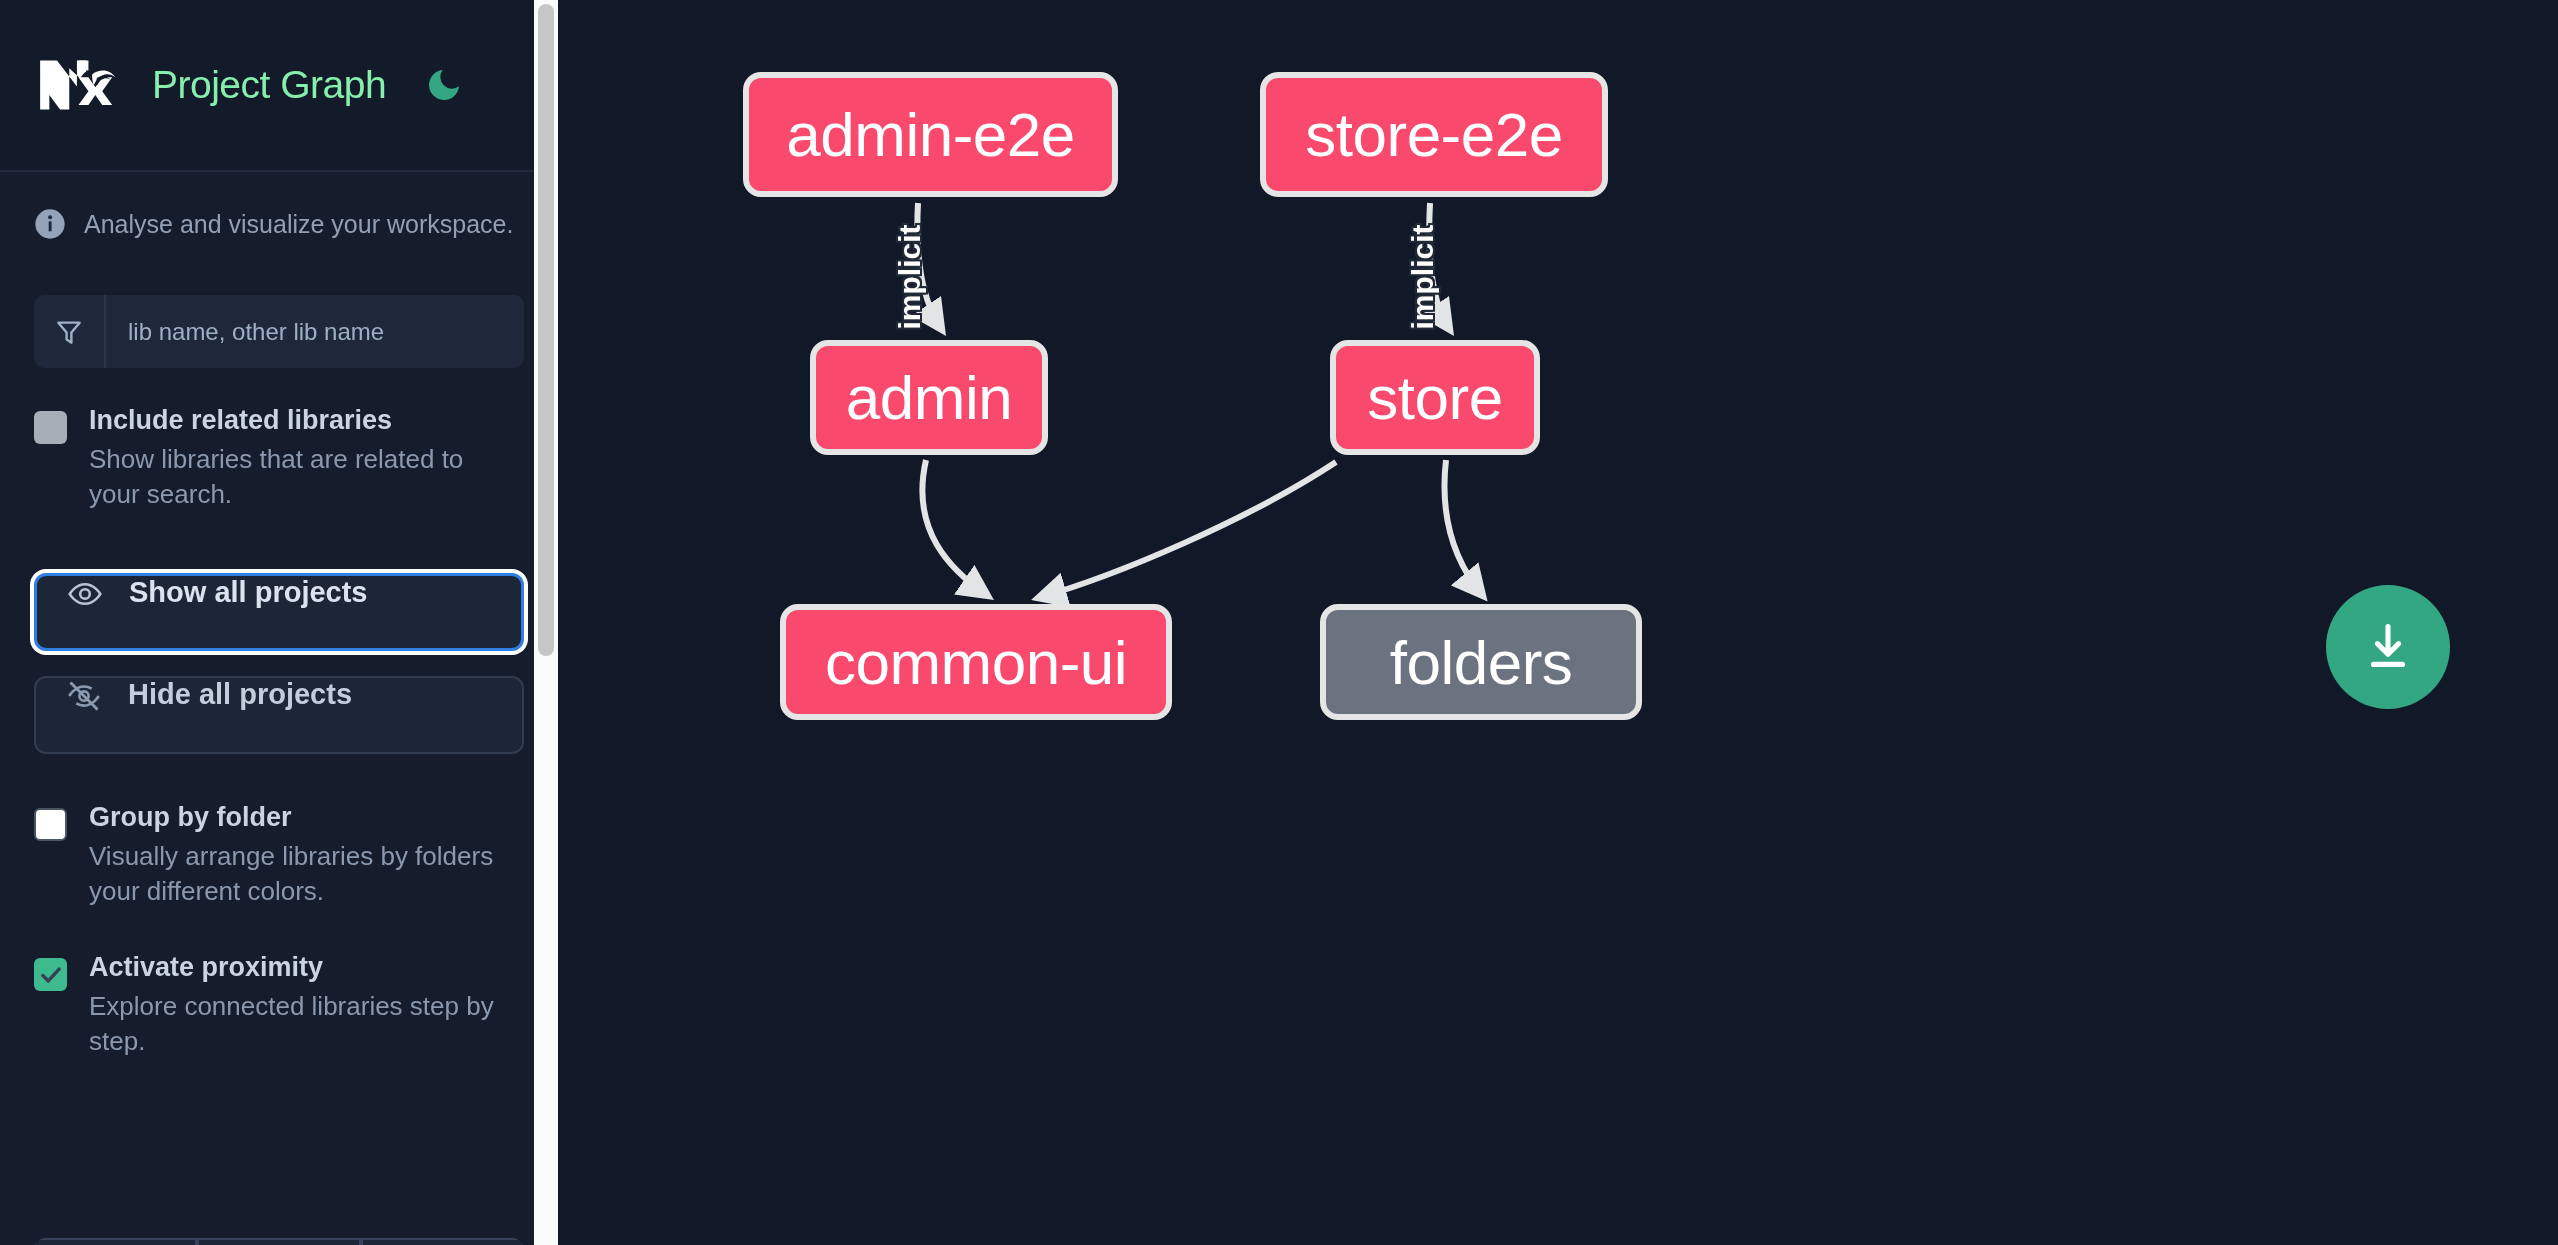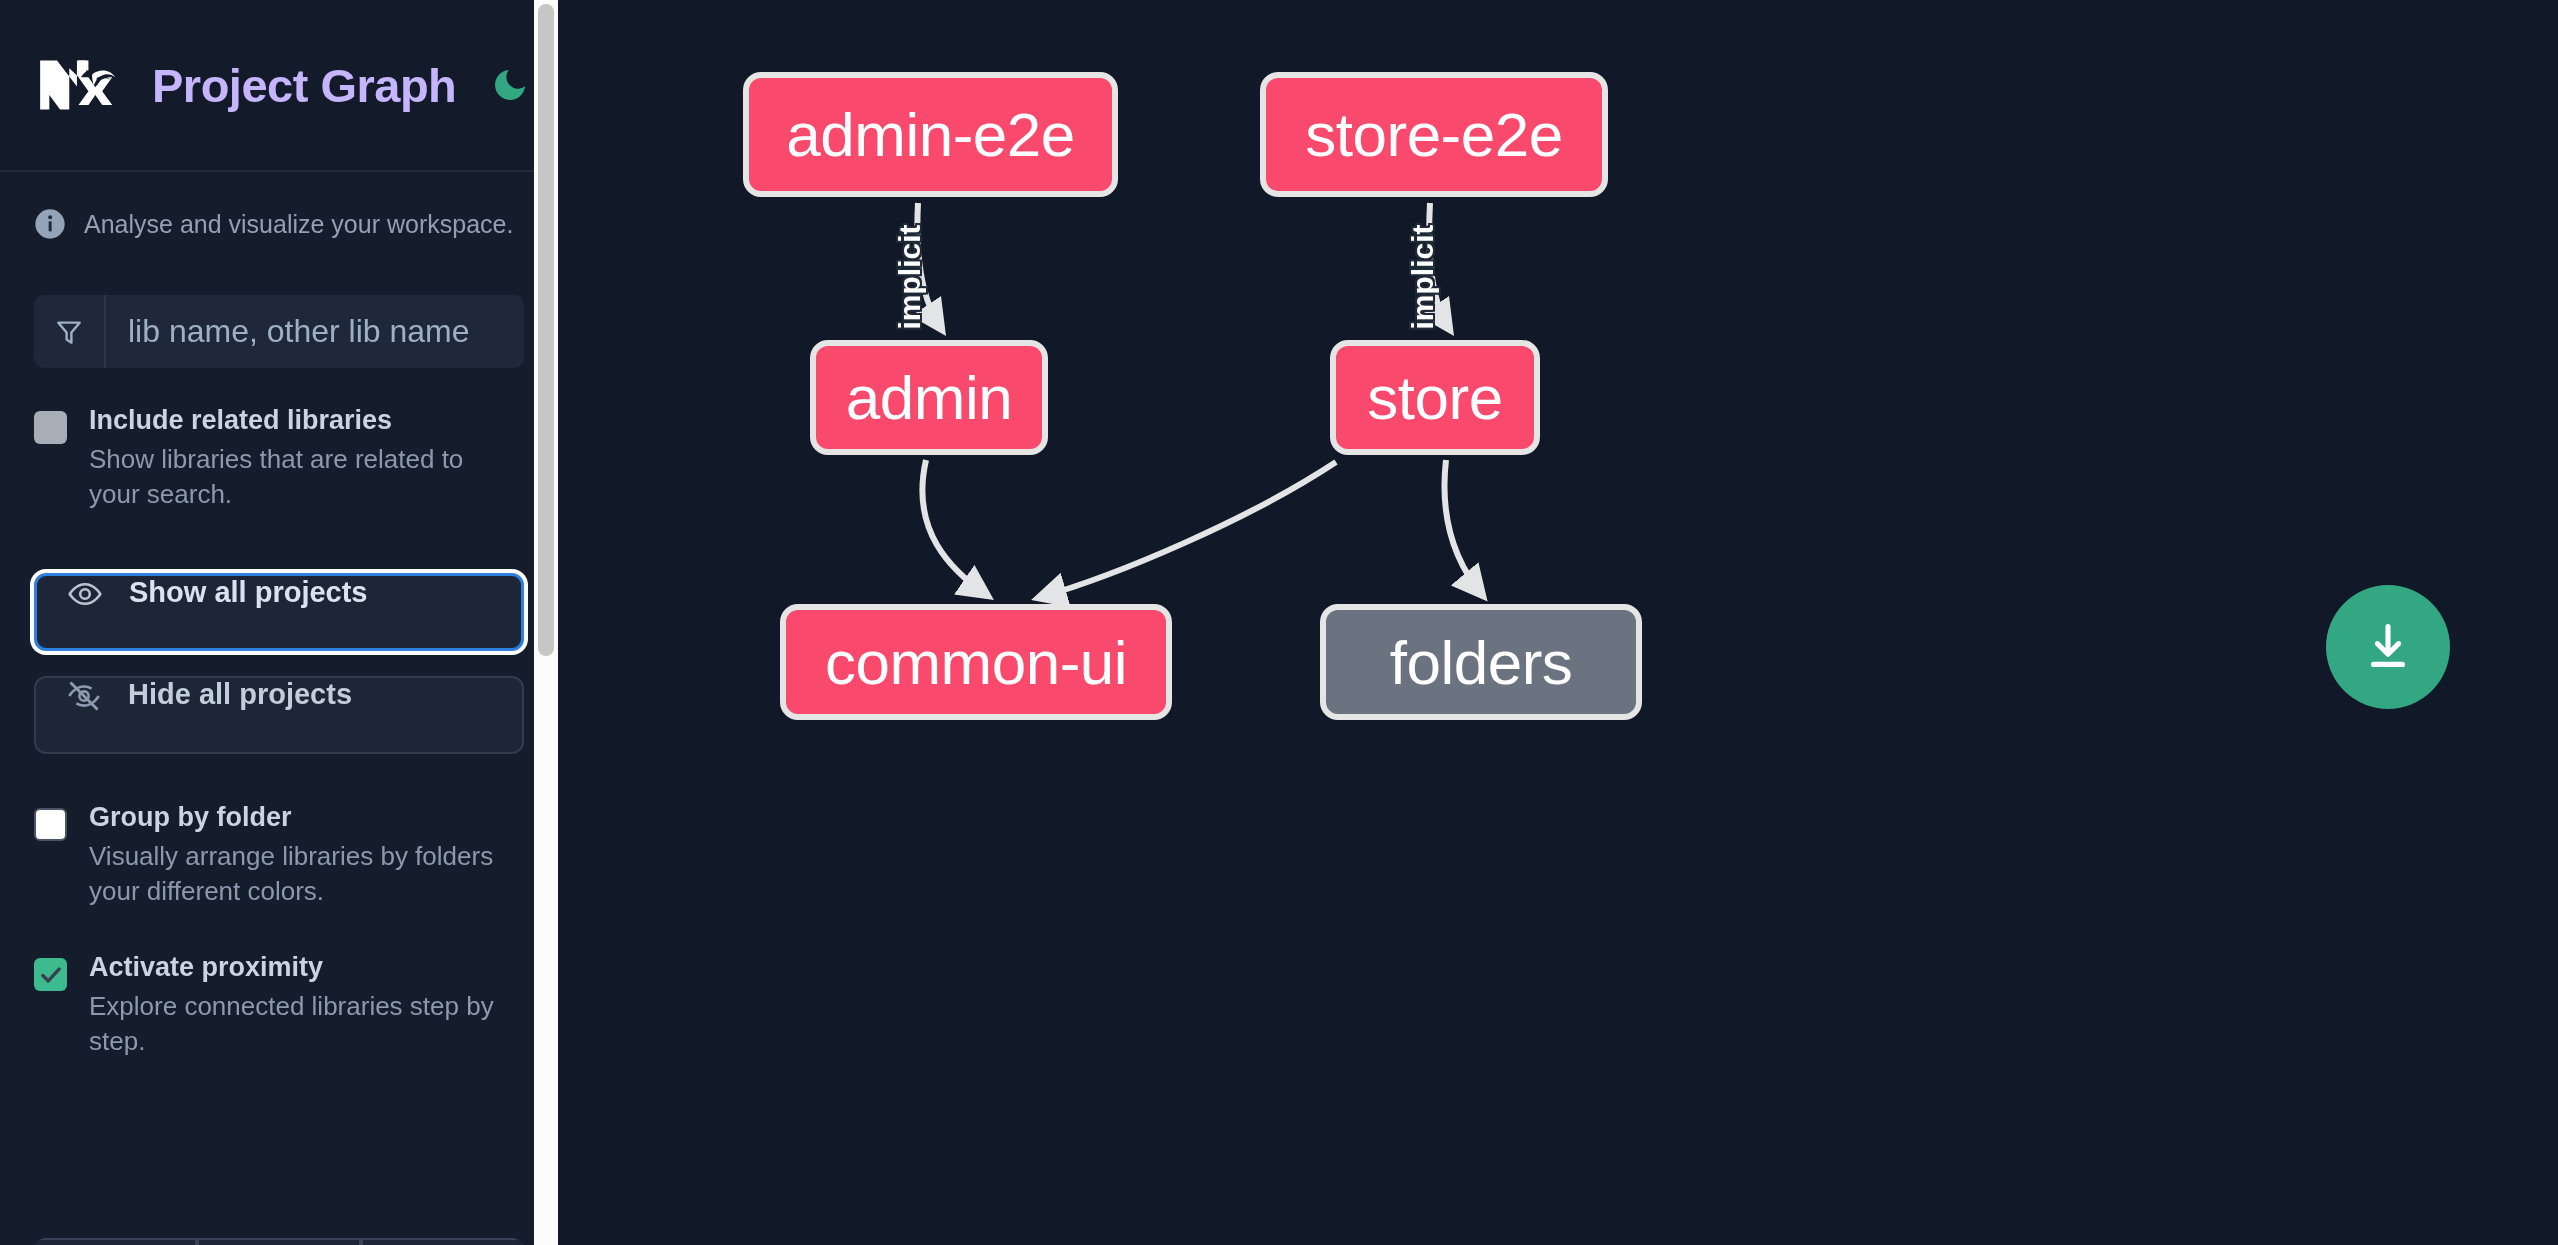--- a/index.html
+++ b/index.html
@@ -29,23 +29,23 @@
   .sb-header {
     height: 172px;
     background: #131a29;
     display: flex;
     align-items: center;
     padding: 0 34px 0 34px;
     border-bottom: 2px solid #222b3d;
   }
   .nx-logo { width: 92px; height: 66px; flex: 0 0 92px; }
   .app-title {
-    color: #c4b5fd;
-    font-size: 47px;
-    font-weight: bold;
+    color: #86efac;
+    font-size: 39px;
+    font-weight: normal;
     letter-spacing: -0.5px;
     margin-left: 26px;
     white-space: nowrap;
   }
   .moon-btn {
     margin-left: 34px;
     width: 48px; height: 48px;
     display: flex; align-items: center; justify-content: center;
     cursor: pointer;
   }
@@ -81,21 +81,21 @@
     border-right: 2px solid #2b3649;
     flex: 0 0 72px;
   }
   .search-input {
     flex: 1;
     height: 84px;
     background: transparent;
     border: none;
     outline: none;
     color: #86efac;
-    font-size: 32px;
+    font-size: 24px;
     font-family: "Liberation Sans", sans-serif;
     padding: 0 22px;
   }
   .search-input::placeholder { color: #9fb0c6; opacity: 1; }
 
   .chk-row {
     display: flex;
     padding: 0 34px;
     margin-top: 37px;
   }

